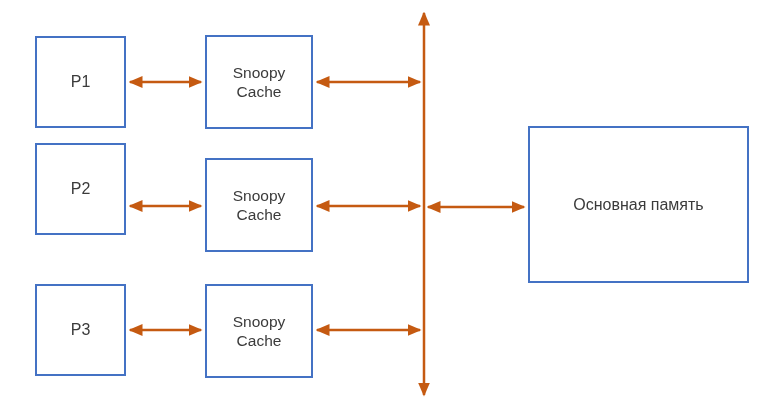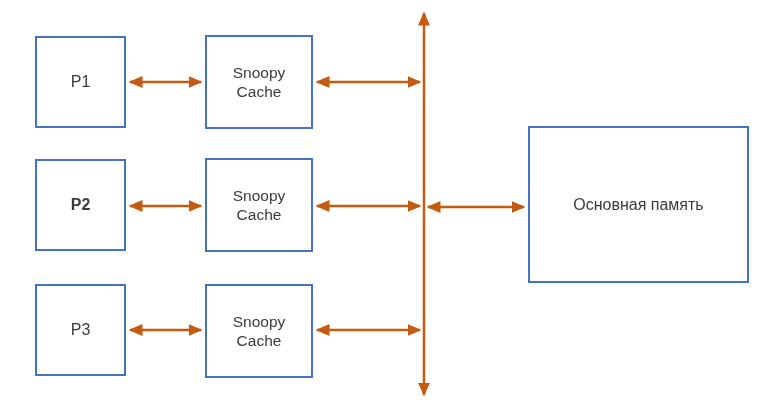--- a/index.html
+++ b/index.html
@@ -46,21 +46,21 @@
     color: var(--text);
   }
   .cache-box .label {
     display: inline-block;
     max-width: 70px; 
     font-size: 15.5px;
   }
   .proc-box  { left: 35px;  width: 91px;  height: 92px; }
   .cache-box { left: 205px; width: 108px; height: 94px; }
   #proc-p1  { top: 36px;  }
-  #proc-p2  { top: 159px; font-weight: bold; }
+  #proc-p2  { top: 143px; }
   #proc-p3  { top: 284px; align-items: center; }
   #cache-1  { top: 35px;  }
   #cache-2  { top: 158px; }
   #cache-3  { top: 284px; }
   .memory-box {
     left: 528px; top: 126px;
     width: 221px; height: 157px;
   }
 </style>
 </head>

